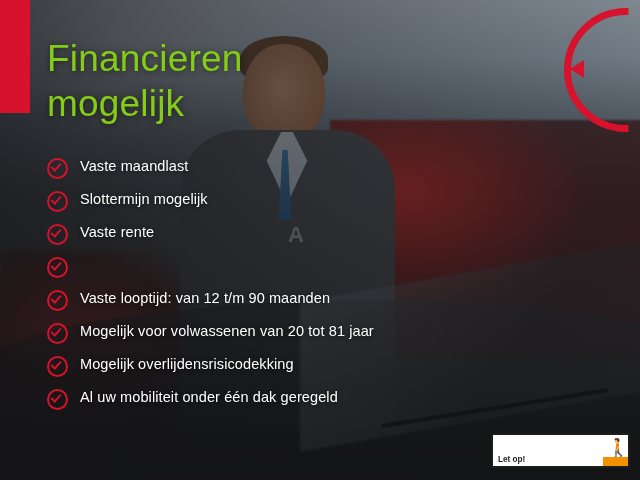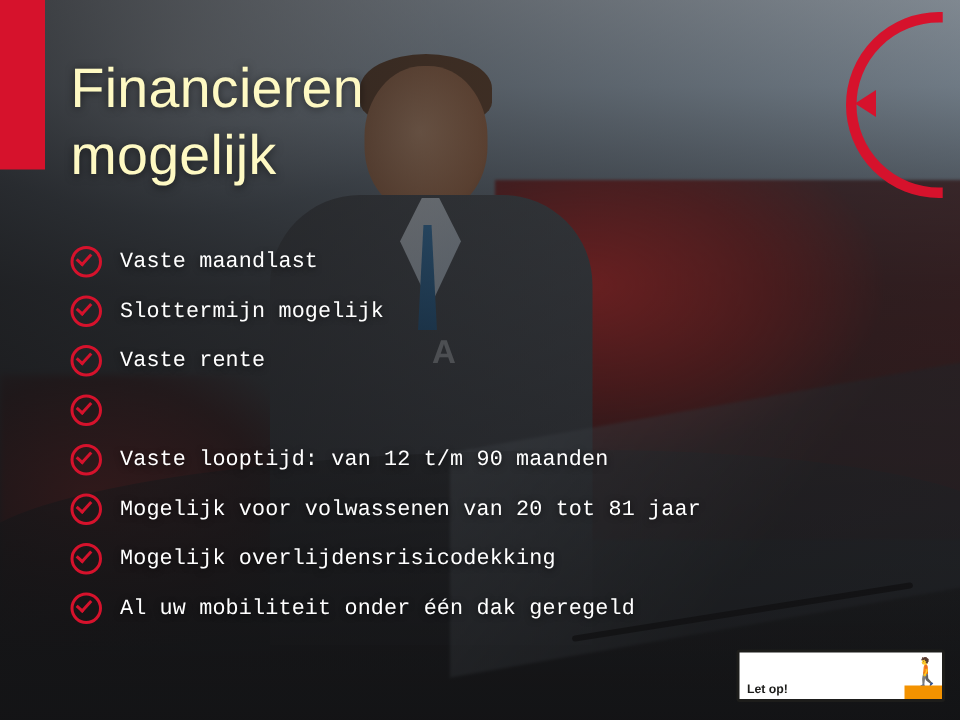--- a/index.html
+++ b/index.html
@@ -142,39 +142,38 @@
     width: 0; height: 0;
     border-top: 9px solid transparent;
     border-bottom: 9px solid transparent;
     border-right: 14px solid #d6122c;
   }
 
   
   .headline {
     position: absolute;
     left: 47px; top: 36px;
-    color: #fef9c3;
+    color: #84cc16;
     font-size: 37px;
     line-height: 1.22;
     font-weight: 400;
     letter-spacing: 0.2px;
     text-shadow: 0 1px 6px rgba(0,0,0,0.55);
     white-space: pre-line;
   }
 
   .features {
     position: absolute;
     left: 47px; top: 158px;
     width: 520px;
   }
   .feature {
     display: flex;
-    align-items: center;
+    align-items: flex-start;
     height: 33px;
-    font-family: Liberation Mono, monospace;
   }
   .check {
     width: 17px; height: 17px;
     flex: 0 0 17px;
     border: 2px solid #d6122c;
     border-radius: 50%;
     position: relative;
     margin-right: 12px;
   }
   .check::before {

